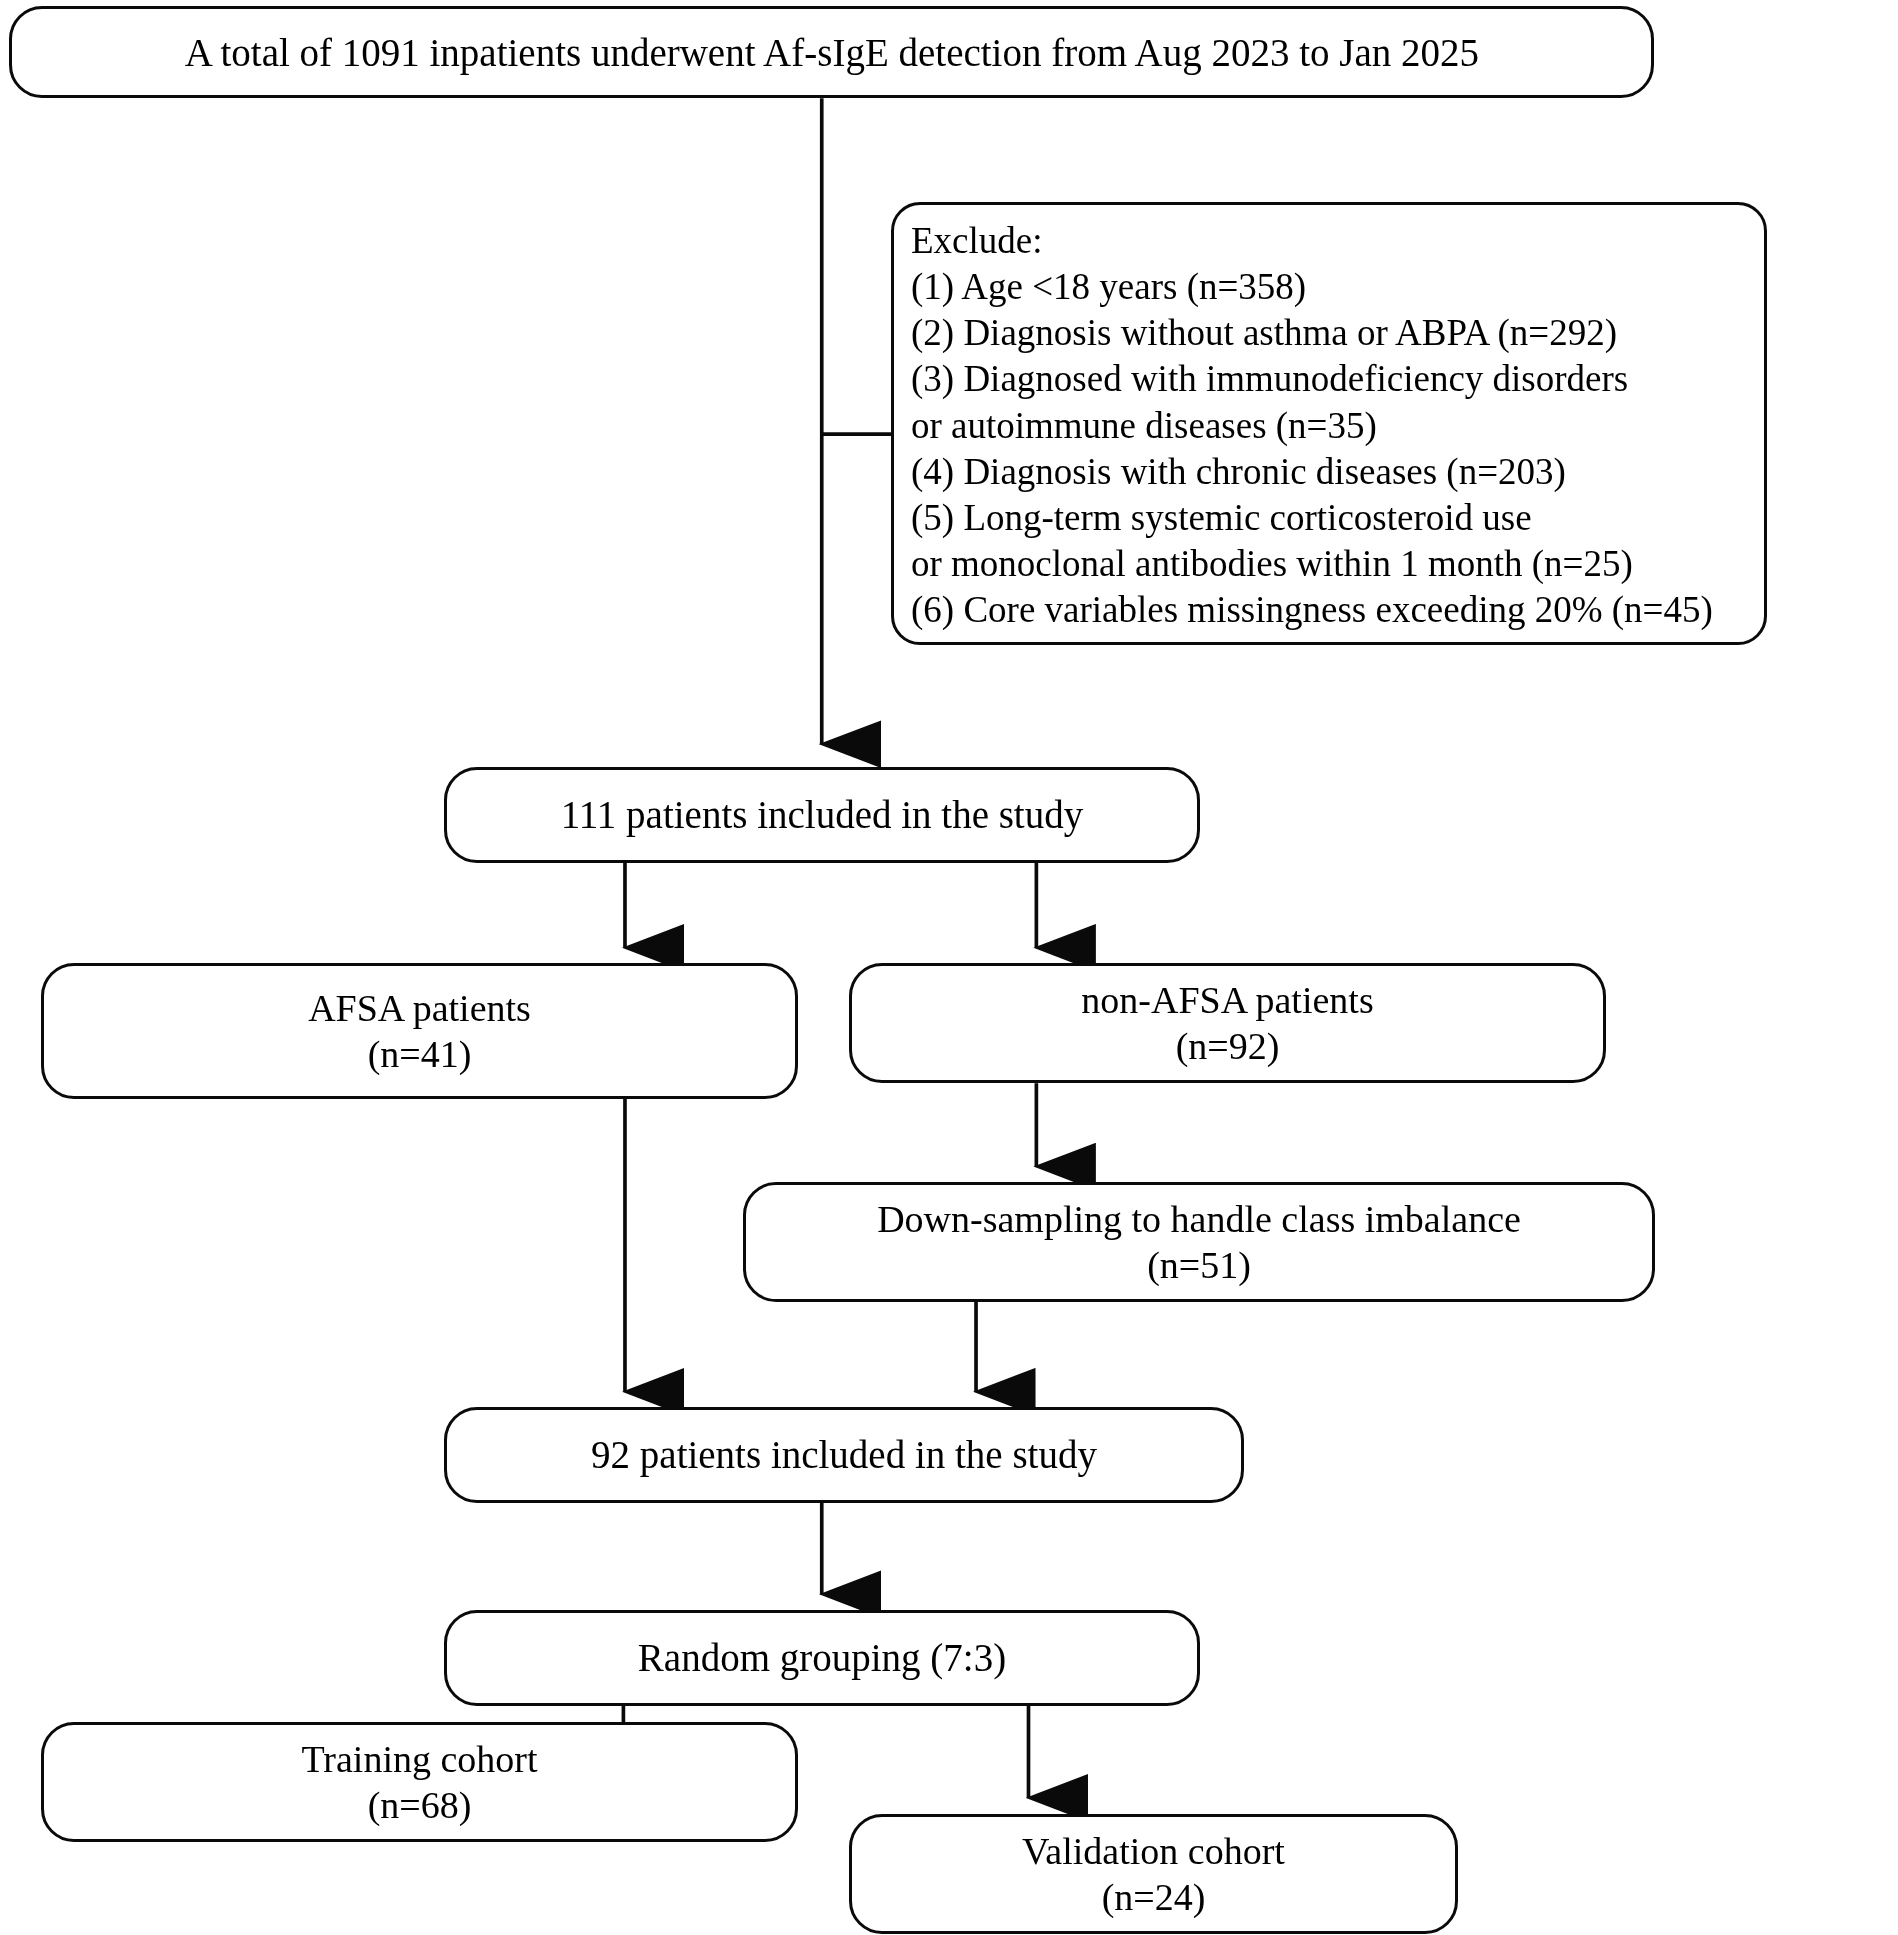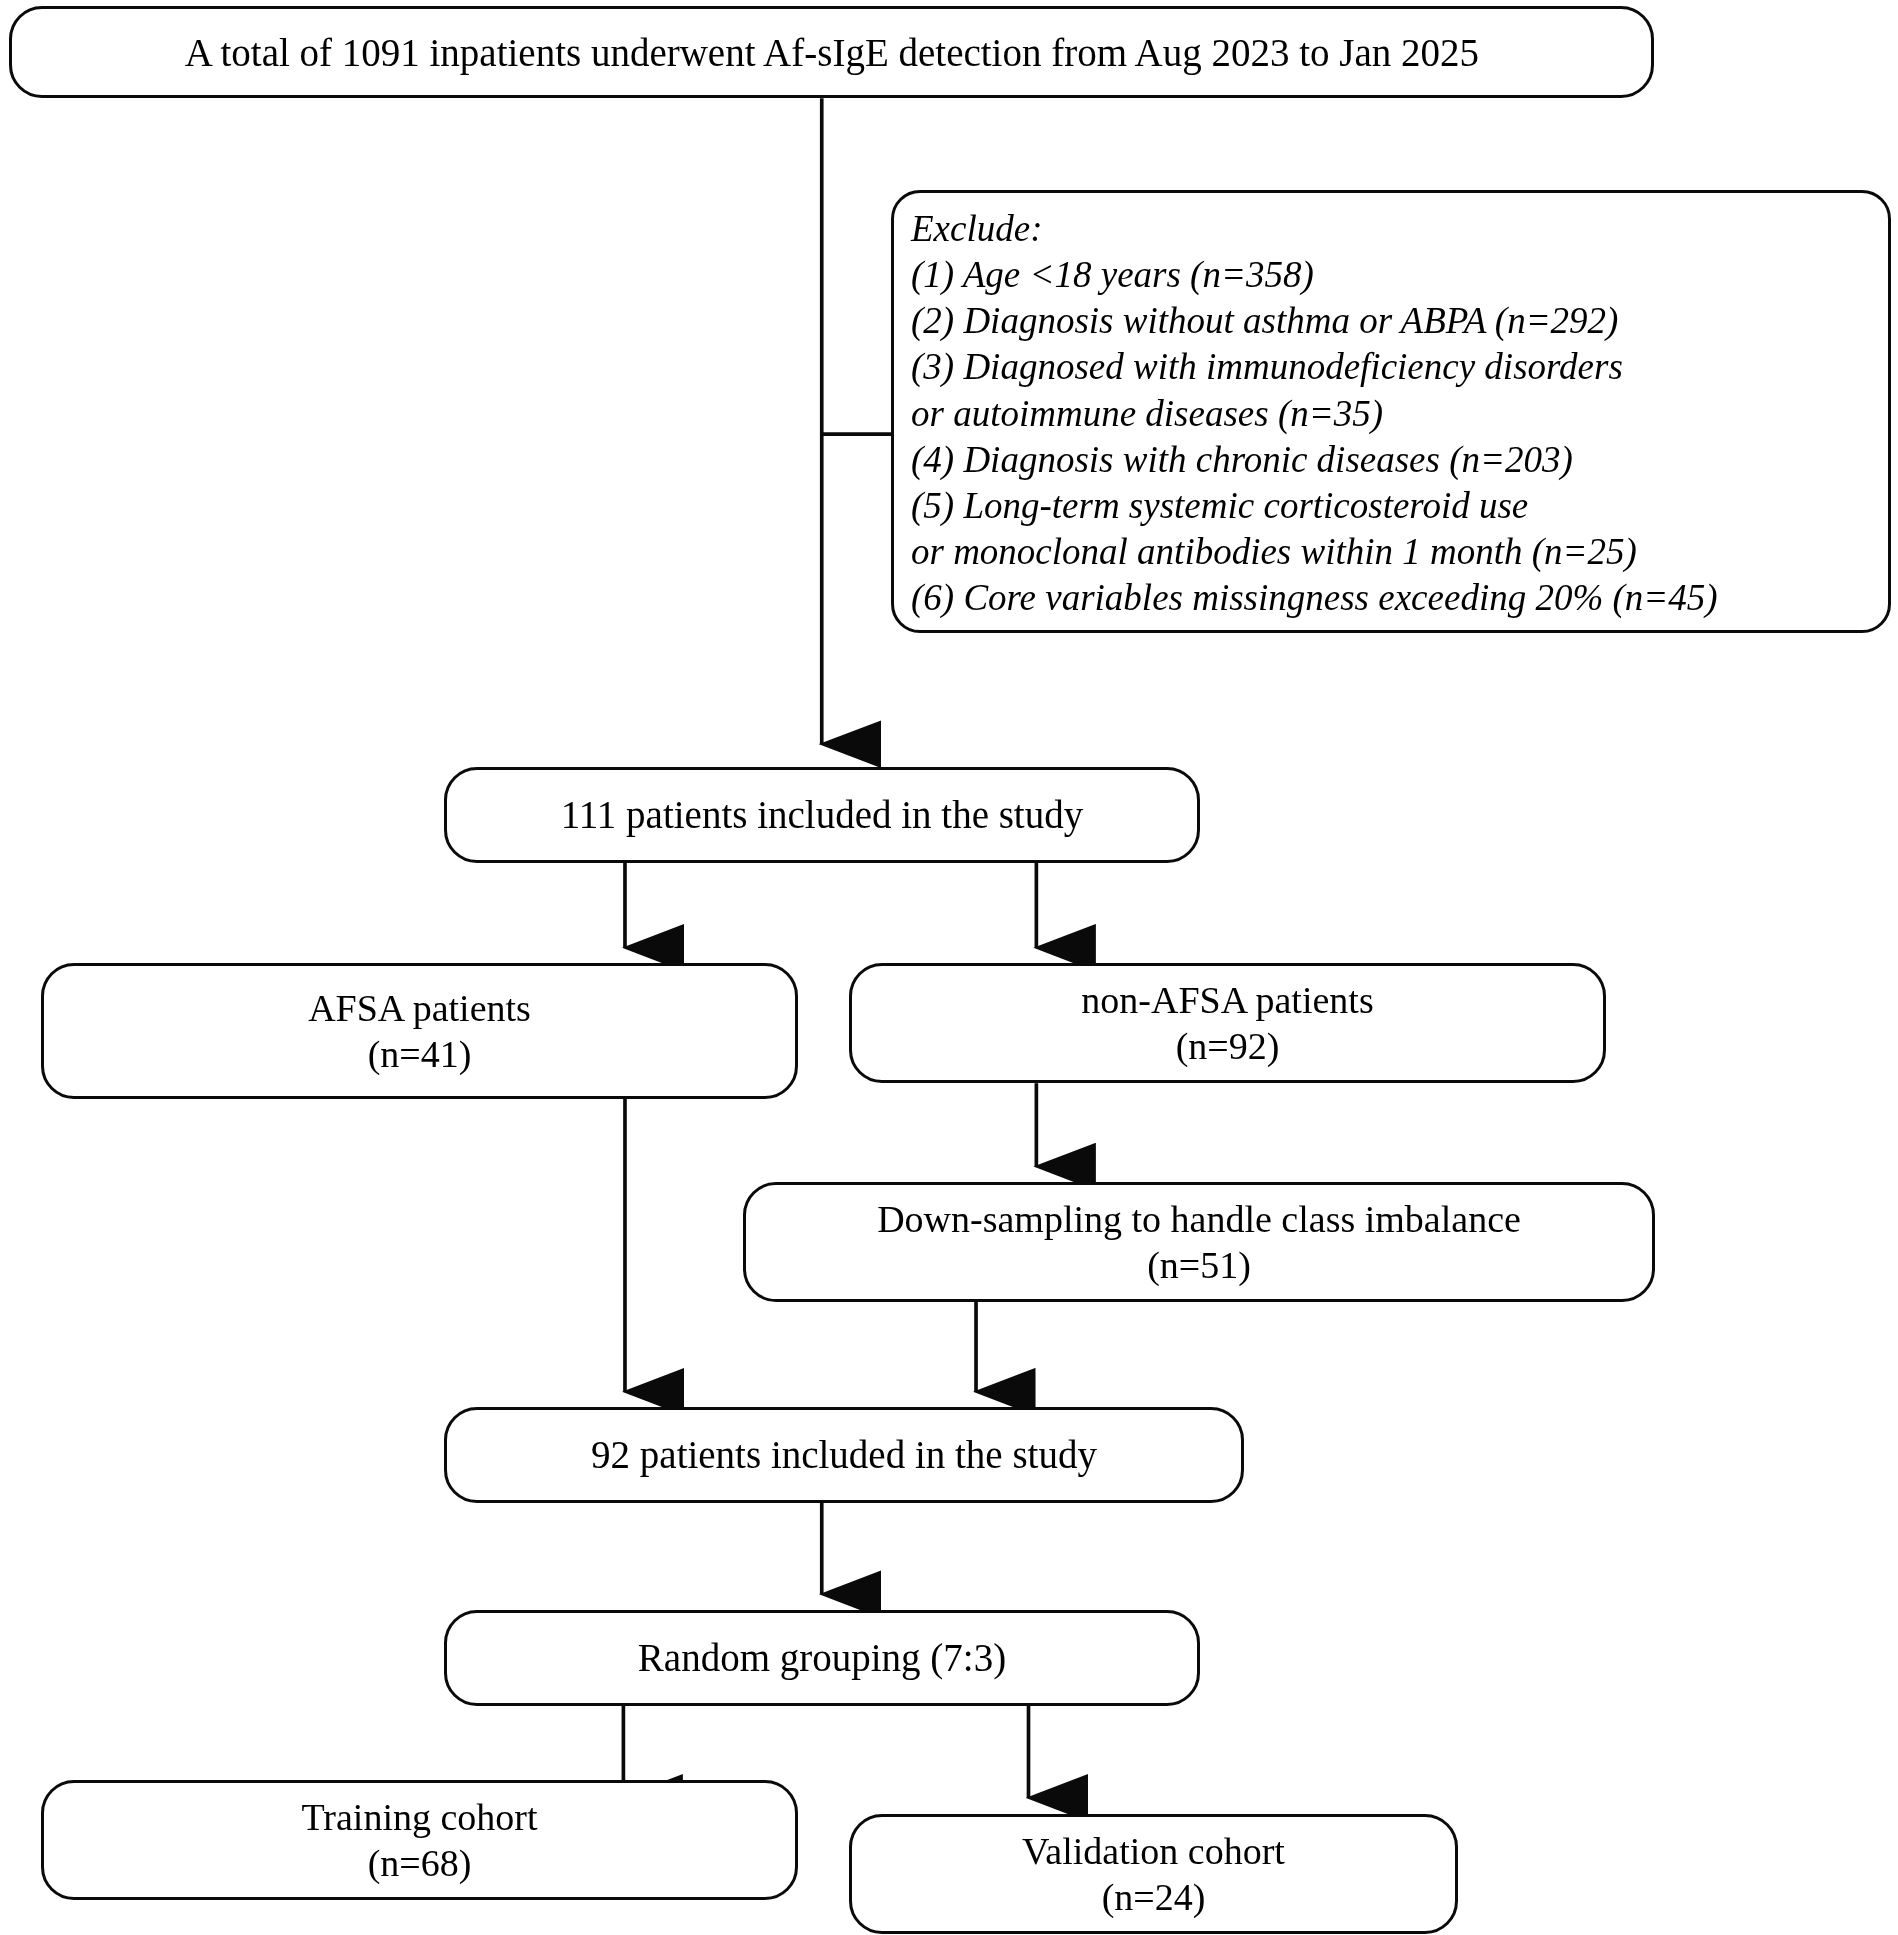--- a/index.html
+++ b/index.html
@@ -50,25 +50,24 @@
     white-space: nowrap;
   }
 
   
   #node-total {
     left: 9.4px;  top: 6.3px;  width: 1645px; height: 92px;
     font-size: 39px;
     text-align: right;
   }
   #node-exclude {
-    left: 891px; top: 190px; width: 1000px; height: 443px;
+    left: 891px; top: 202px; width: 876px; height: 443px;
     font-size: 37px;
     padding: 12.6px 0 0 17px;
     border-radius: 29px;
-    font-style: italic;
   }
   #node-exclude .node-line { margin: 0.5px 0; }
   #node-included-133 {
     left: 444px; top: 767px; width: 756px; height: 96px;
     font-size: 39px;
   }
   #node-afsa {
     left: 41px;  top: 963px; width: 757px; height: 136px;
     font-size: 38px;
   }
@@ -82,21 +81,21 @@
   }
   #node-included-92 {
     left: 444px; top: 1407px; width: 800px; height: 96px;
     font-size: 39px;
   }
   #node-random {
     left: 444px; top: 1610px; width: 756px; height: 96px;
     font-size: 39px;
   }
   #node-training {
-    left: 41px;  top: 1780px; width: 757px; height: 120px;
+    left: 41px;  top: 1722px; width: 757px; height: 120px;
     font-size: 38px;
   }
   #node-validation {
     left: 849px; top: 1814px; width: 609px; height: 120px;
     font-size: 38px;
   }
 </style>
 </head>
 <body>
 

